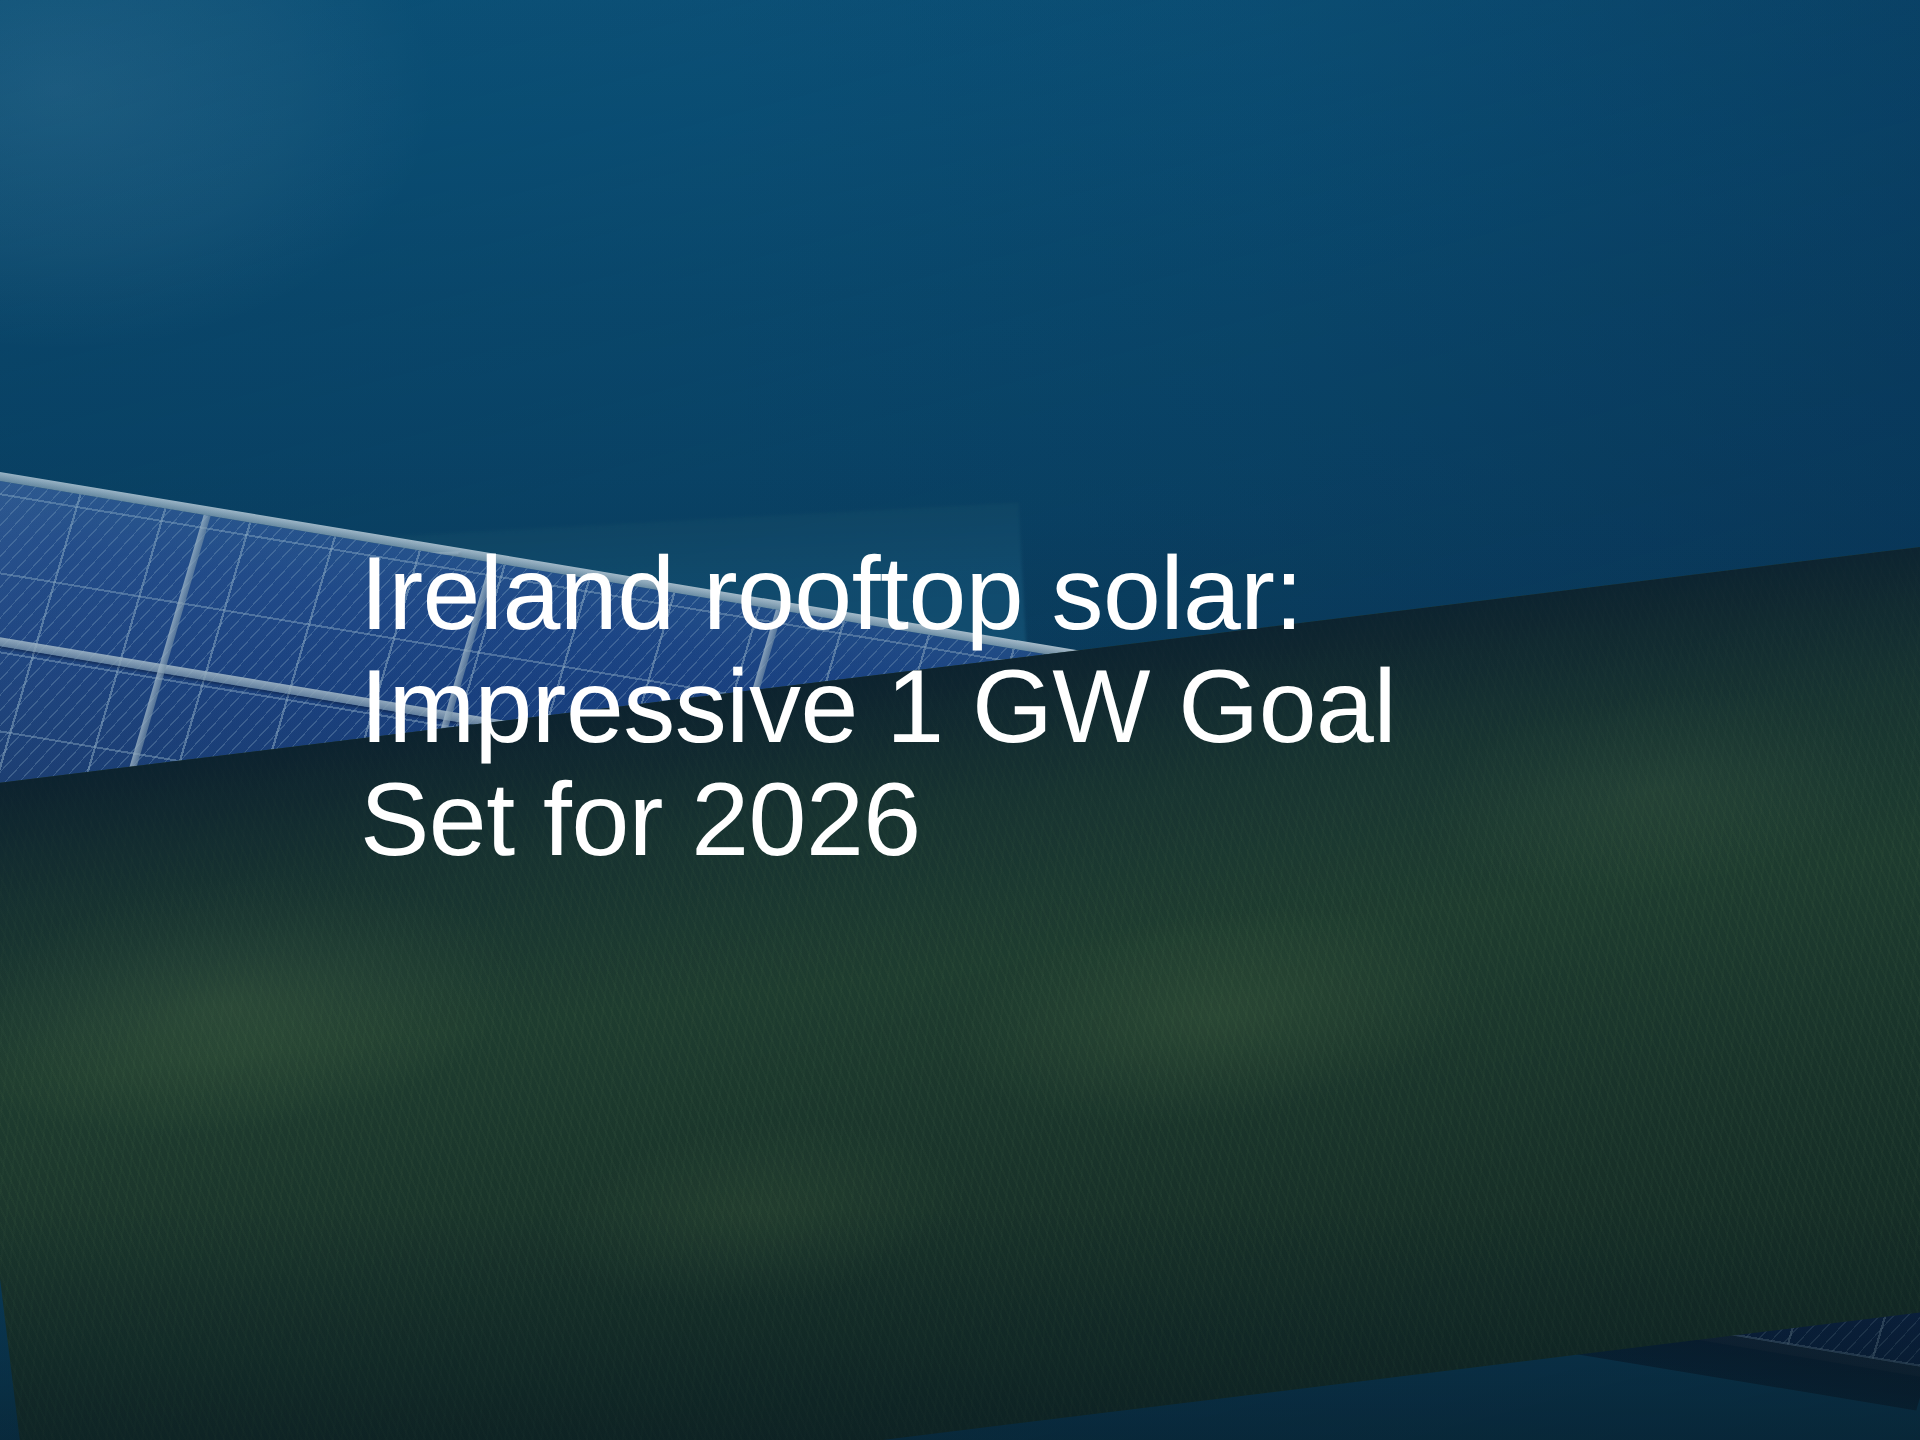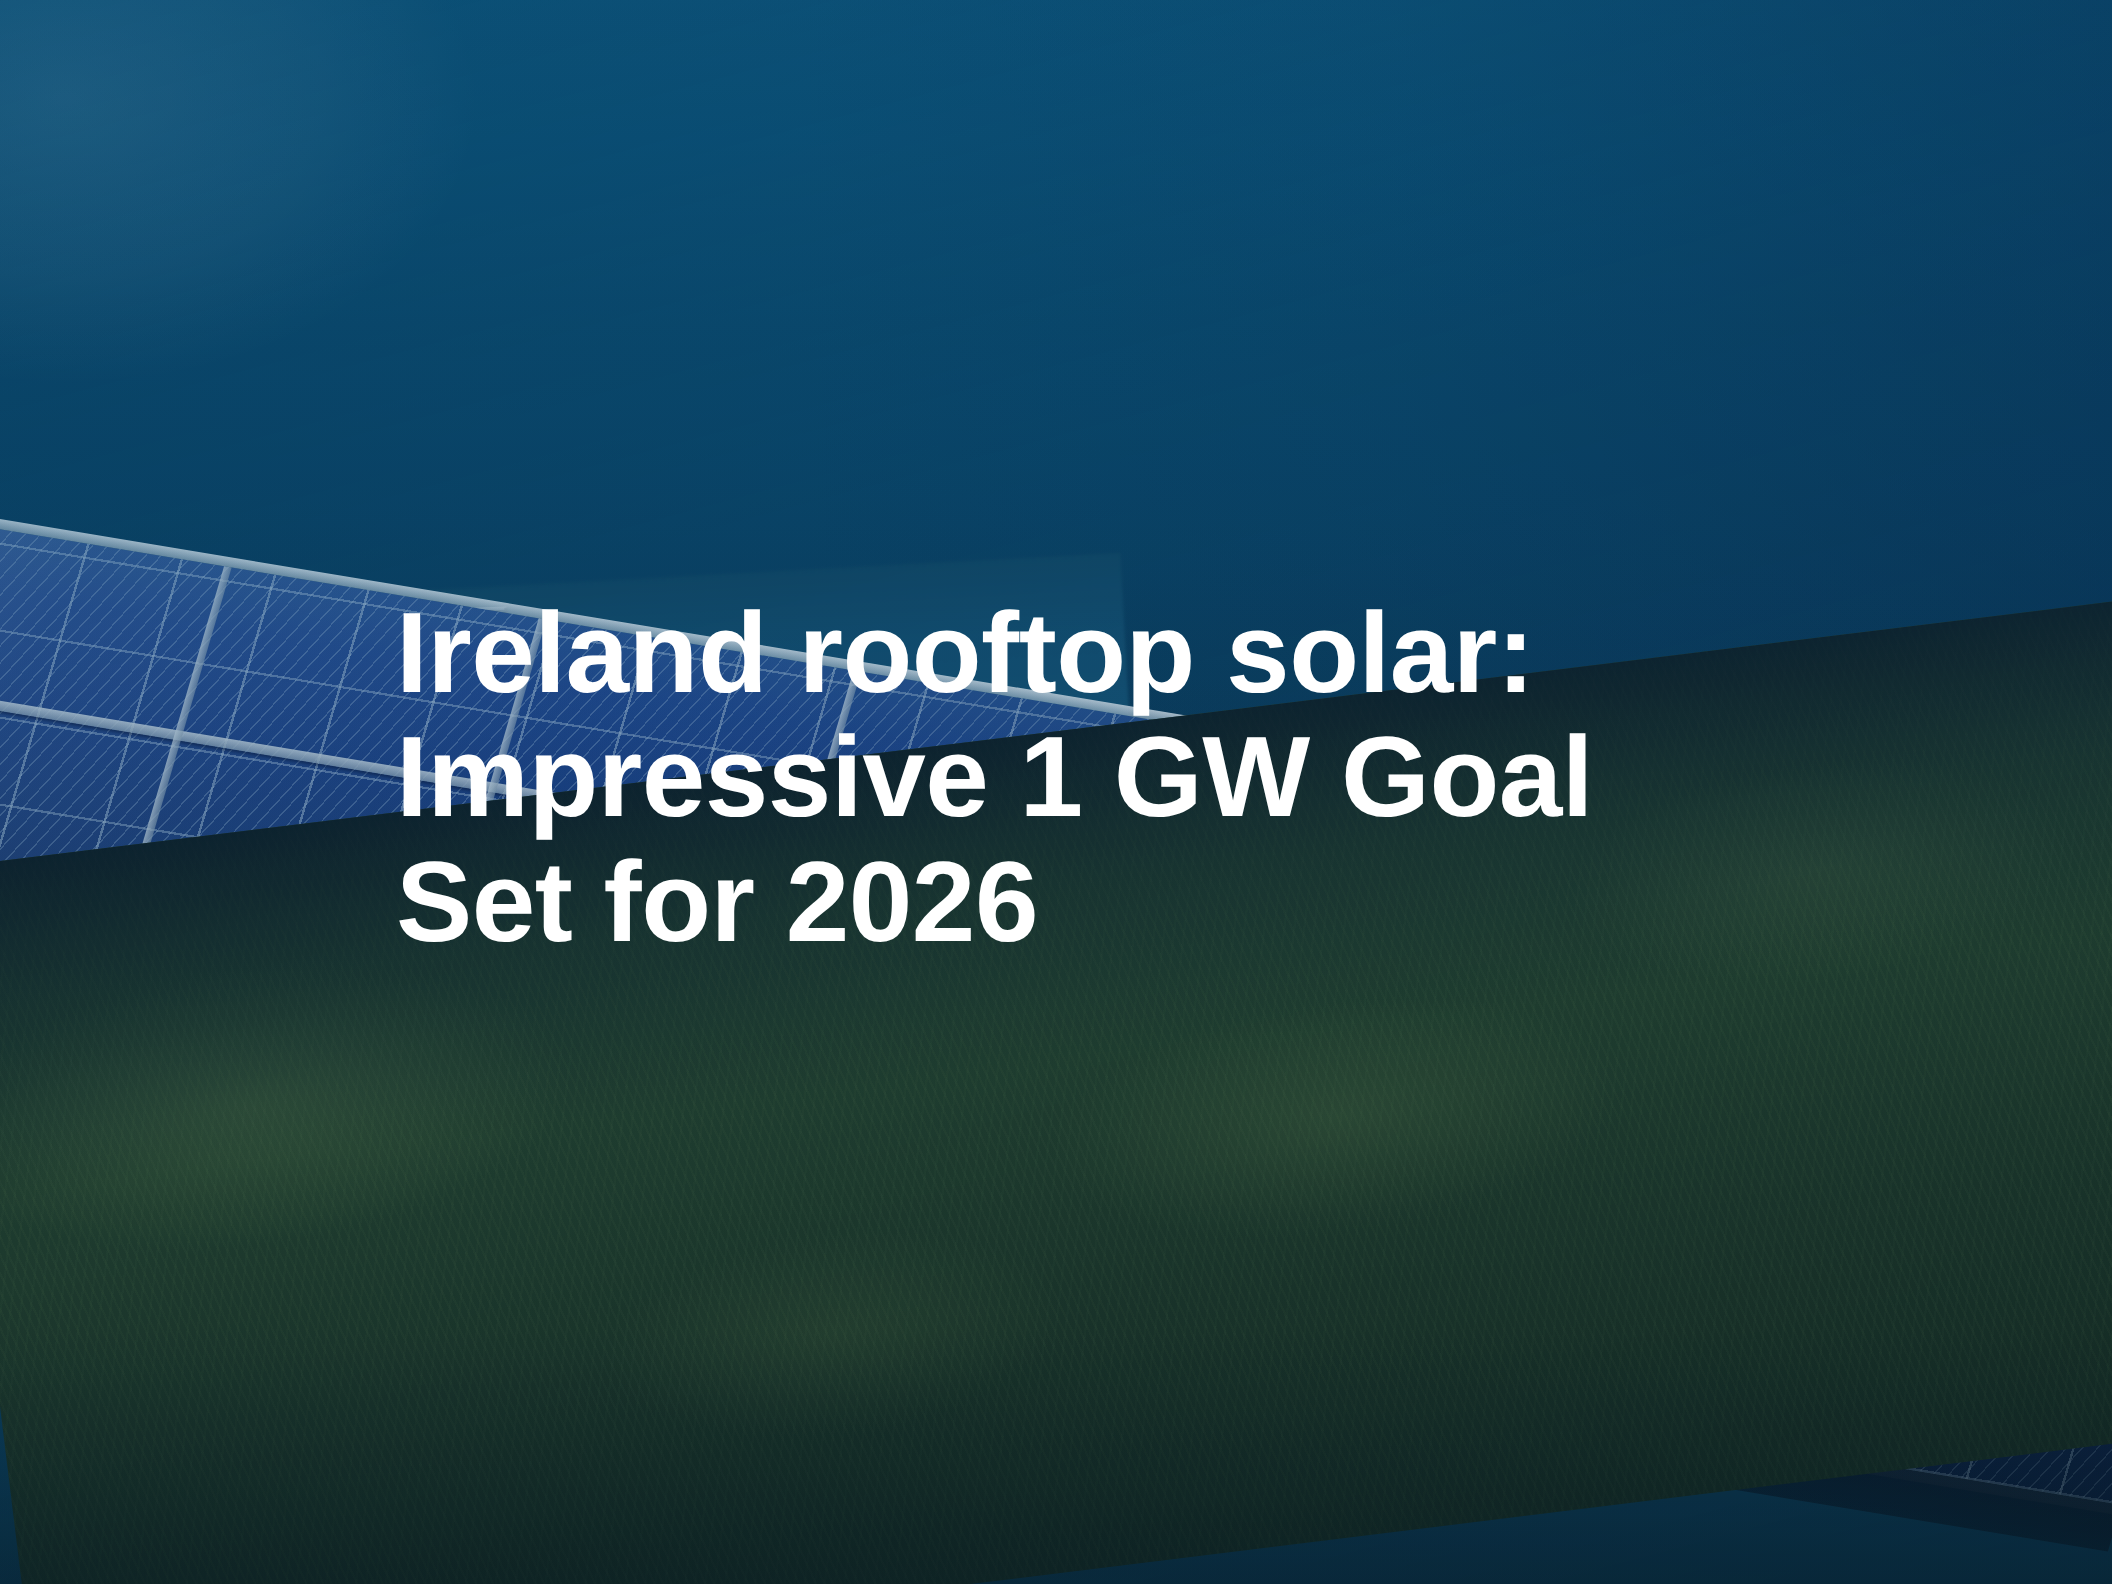--- a/index.html
+++ b/index.html
@@ -305,21 +305,21 @@
   
   .headline {
     position: absolute;
     left: 360px;
     top: 538px;
     width: 1300px;
     color: #ffffff;
     font-family: "Liberation Sans", "DejaVu Sans", sans-serif;
     font-size: 104px;
     line-height: 113px;
-    font-weight: 700;
+    font-weight: 400;
     letter-spacing: -0.5px;
     white-space: pre-line;
     text-rendering: geometricPrecision;
   }
 </style>
 </head>
 <body>
 
 <div id="stage">
 

